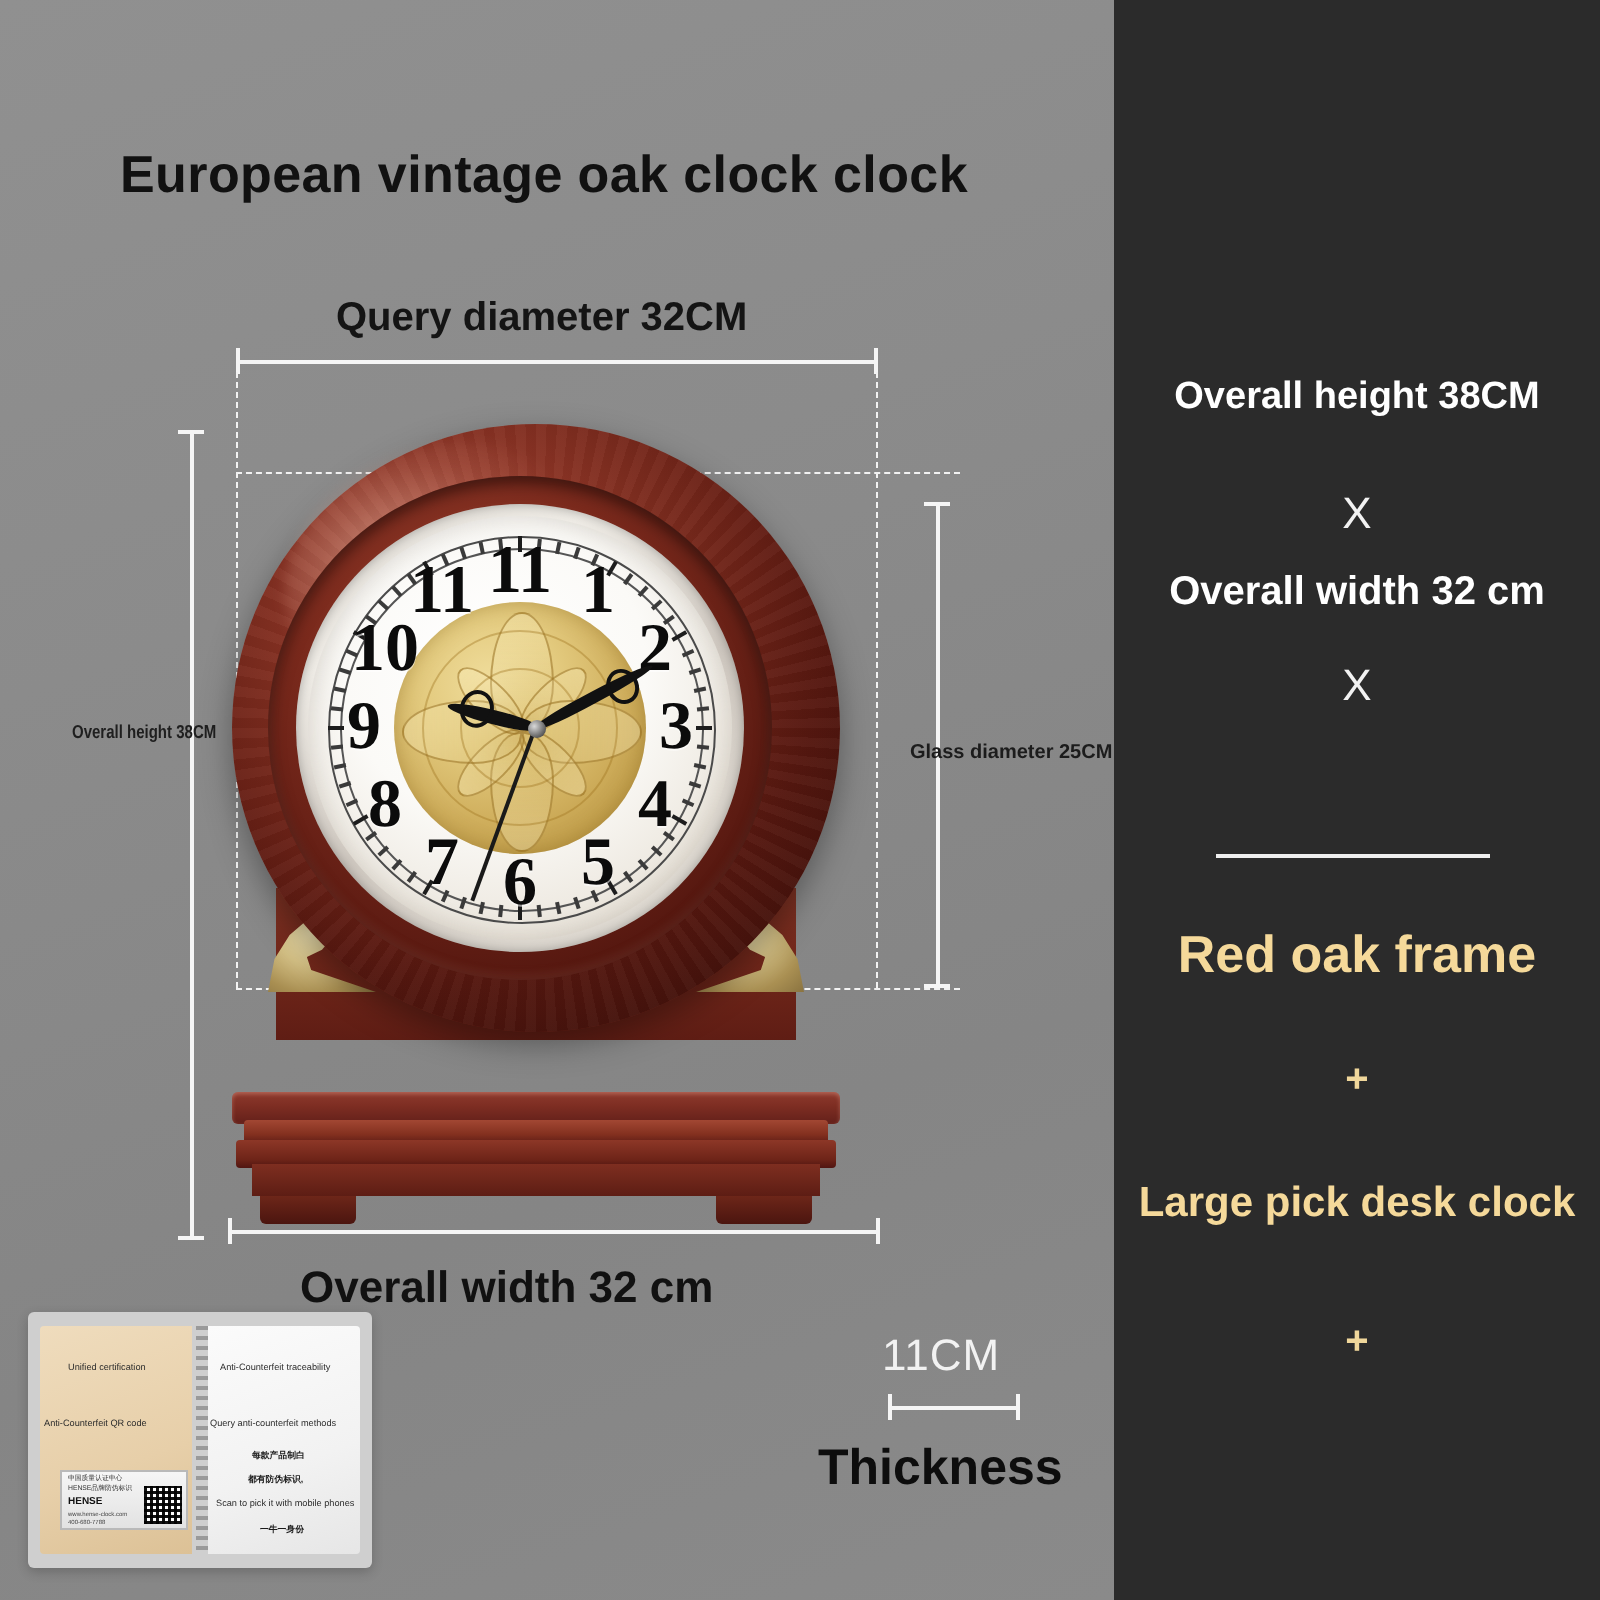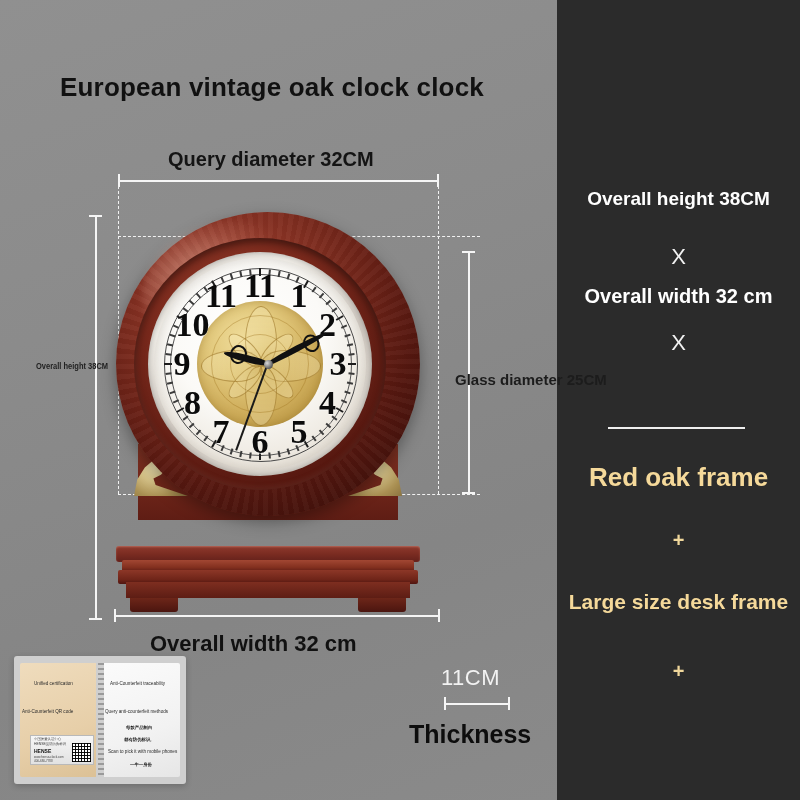--- a/index.html
+++ b/index.html
@@ -37,21 +37,21 @@
   .thickness-label{
     position:absolute;left:409px;top:720px;
     font-size:25px;font-weight:bold;color:#0d0d0d;white-space:nowrap;
   }
   .cm11{
     position:absolute;left:441px;top:665px;
     font-size:22px;color:#f2f2f2;white-space:nowrap;letter-spacing:.5px;
   }
   .glass-label{
     position:absolute;left:455px;top:371px;
-    font-size:15px;font-weight:bold;color:#1c1c1c;white-space:nowrap;
+    font-size:10px;font-weight:bold;color:#1c1c1c;white-space:nowrap;
   }
   .height-label{
     position:absolute;left:36px;top:360px;
     font-size:7.5px;font-weight:bold;color:#1f1f1f;white-space:nowrap;
     transform:scale(1,1.25);transform-origin:left top;
   }
 
   
   .dimline{position:absolute;background:#f5f5f5;}
   .hline{height:1.5px;}
@@ -585,16 +585,16 @@
 
   <div class="rp w" style="top:188px;font-size:19px;">Overall height 38CM</div>
   <div class="rp x" style="top:244px;font-size:22px;">X</div>
   <div class="rp w" style="top:285px;font-size:20px;">Overall width 32 cm</div>
   <div class="rp x" style="top:330px;font-size:22px;">X</div>
 
   <div class="hr"></div>
 
   <div class="rp g" style="top:462px;font-size:26px;">Red oak frame</div>
   <div class="rp plus" style="top:529px;font-size:20px;">+</div>
-  <div class="rp g" style="top:590px;font-size:21px;">Large size desk frame</div>
+  <div class="rp g" style="top:590px;font-size:21px;">Large pick desk clock</div>
   <div class="rp plus" style="top:660px;font-size:20px;">+</div>
 
 </div>
 
 </body></html>

